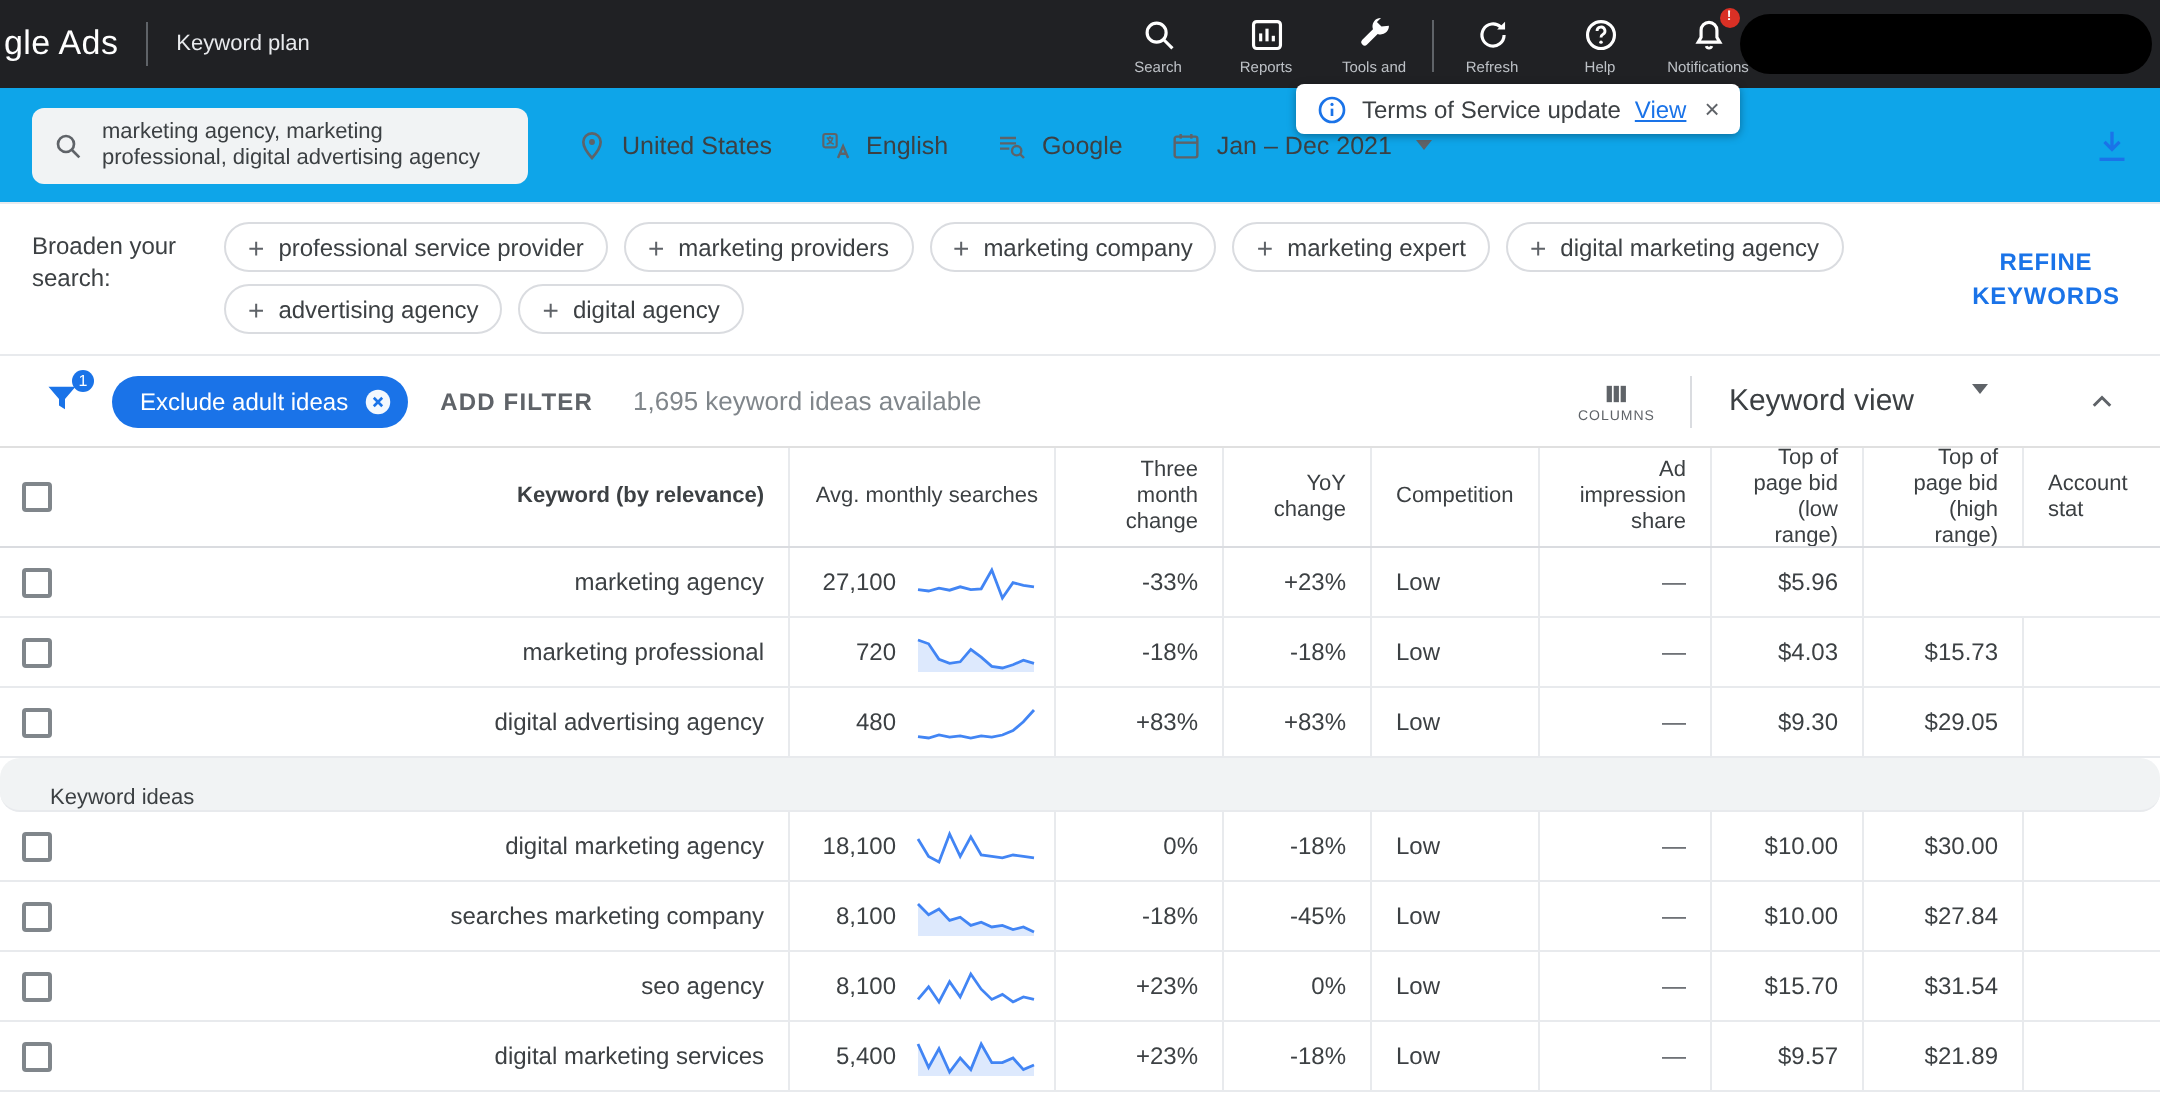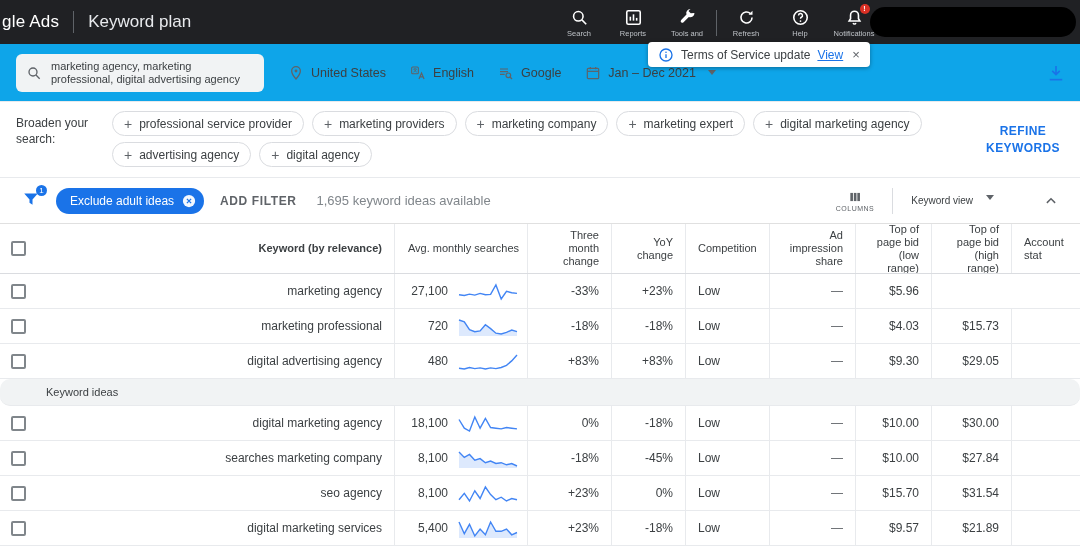--- a/index.html
+++ b/index.html
@@ -3,21 +3,21 @@
 <meta charset="utf-8">
 <style>
   *{margin:0;padding:0;box-sizing:border-box;}
   html,body{width:1080px;height:550px;overflow:hidden;}
   body{font-family:"Liberation Sans","DejaVu Sans",sans-serif;background:#fff;color:#3c4043;position:relative;font-size:12px;}
 
   
   .topbar{height:44px;background:#202124;display:flex;align-items:center;position:relative;color:#fff;padding-left:2px;}
   .brand-text{font-size:17px;color:#fff;letter-spacing:.2px;}
   .brand-divider{width:1px;height:22px;background:#5f6368;margin:0 14px;display:inline-block;}
-  .page-title{font-size:17px;font-weight:400;color:#e8eaed;}
+  .page-title{font-size:11px;font-weight:400;color:#e8eaed;}
   .topnav{position:absolute;left:552px;top:2px;display:flex;align-items:flex-start;}
   .nav-item{width:54px;display:flex;flex-direction:column;align-items:center;padding-top:6px;cursor:pointer;}
   .nav-icon-wrap{position:relative;width:19px;height:19px;color:#fff;}
   .nav-label{font-size:7.5px;color:#bdc1c6;white-space:nowrap;margin-top:2px;}
   .nav-badge{position:absolute;top:-4px;right:-6px;background:#d93025;color:#fff;border-radius:50%;width:10px;height:10px;font-size:7px;line-height:10px;text-align:center;font-weight:bold;}
   .nav-divider{width:1px;height:26px;background:#5f6368;margin:8px 2px 0;}
   .redacted{position:absolute;right:4px;top:7px;width:206px;height:30px;background:#000;border-radius:15px;}
 
   
   .tos{position:absolute;left:648px;top:42px;z-index:50;background:#fff;border-radius:4px;box-shadow:0 1px 4px rgba(0,0,0,.35);height:25px;display:flex;align-items:center;gap:7px;padding:0 10px;font-size:12px;color:#3c4043;white-space:nowrap;}
@@ -53,41 +53,41 @@
   .filterbar{height:46px;display:flex;align-items:center;padding:0 14px 0 22px;gap:16px;border-bottom:1px solid #e0e0e0;background:#fff;}
   .funnel-wrap{position:relative;color:#1a73e8;cursor:pointer;flex:none;}
   .funnel-badge{position:absolute;top:-5px;right:-7px;background:#1a73e8;color:#fff;border-radius:50%;width:11px;height:11px;font-size:8px;line-height:11px;text-align:center;}
   .pill{background:#1a73e8;color:#fff;border-radius:14px;height:26px;display:inline-flex;align-items:center;gap:8px;padding:0 8px 0 14px;font-size:12px;cursor:pointer;white-space:nowrap;}
   .add-filter{font-size:12px;font-weight:bold;color:#5f6368;letter-spacing:.6px;cursor:pointer;white-space:nowrap;}
   .count{font-size:13px;color:#80868b;margin-left:4px;white-space:nowrap;}
   .fb-right{margin-left:auto;display:flex;align-items:center;gap:18px;}
   .columns{display:flex;flex-direction:column;align-items:center;gap:1px;cursor:pointer;color:#5f6368;}
   .columns-label{font-size:7px;letter-spacing:.5px;color:#5f6368;}
   .fb-divider{width:1px;height:26px;background:#dadce0;}
-  .kv{display:flex;align-items:flex-start;gap:8px;font-size:10px;color:#3c4043;cursor:pointer;white-space:nowrap;}
+  .kv{display:flex;align-items:flex-start;gap:24px;font-size:15px;color:#3c4043;cursor:pointer;white-space:nowrap;}
   .chev{color:#5f6368;cursor:pointer;margin:0 6px 0 30px;}
 
   
   .table{width:100%;background:#fff;}
   .trow{display:grid;grid-template-columns:36px 1fr 133px 84px 74px 84px 86px 76px 80px 68px;border-bottom:1px solid #e8eaed;background:#fff;align-items:stretch;}
   .thead{height:50px;border-bottom:1px solid #dadce0;}
   .brow{height:35px;}
   .tcell{display:flex;align-items:center;padding:0 12px;font-size:12px;color:#3c4043;overflow:hidden;}
   .trow .tcell:nth-child(n+2):not(:last-child){border-right:1px solid #e8eaed;}
   .col1{justify-content:center;padding:0;}
   .col2{padding-left:2px;justify-content:flex-end;}
   .col3,.col4,.col5,.col7,.col8,.col9{justify-content:flex-end;text-align:right;}
   .col3{gap:9px;padding-right:8px;}
   .col6,.col10{justify-content:flex-start;}
   .thead .tcell{font-size:11px;line-height:13px;color:#3c4043;}
   .thead .col2 .hlabel{font-weight:bold;}
   .col7 .val{color:#5f6368;}
   .checkbox{width:15px;height:15px;border:2px solid #80868b;border-radius:2px;background:#fff;cursor:pointer;flex:none;}
   .spark{width:62px;height:22px;flex:none;}
-  .section-row{height:27px;background:#f1f3f4;display:flex;align-items:center;padding-left:46px;font-size:11px;color:#3c4043;border-bottom:1px solid #e8eaed;border-radius:10px;}
+  .section-row{height:27px;background:#f1f3f4;display:flex;align-items:flex-end;padding-left:25px;font-size:11px;color:#3c4043;border-bottom:1px solid #e8eaed;border-radius:10px;}
 </style>
 </head>
 <body>
 
 <div class="app">
 
   <header class="topbar">
     <span class="brand-text">gle Ads</span>
     <span class="brand-divider"></span>
     <span class="page-title">Keyword plan</span>

